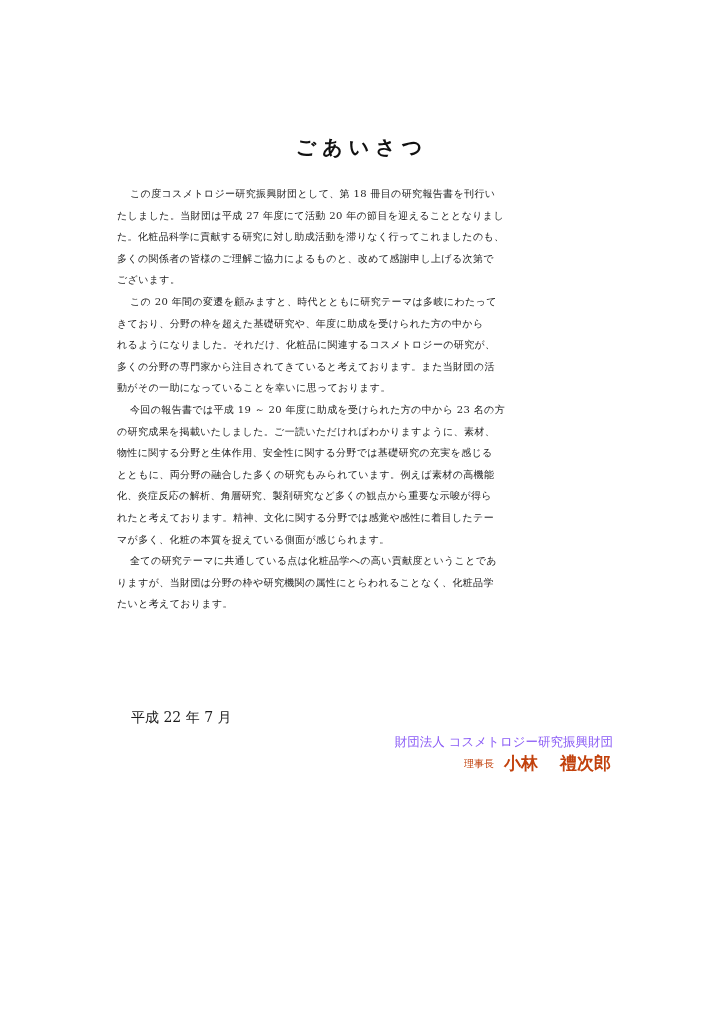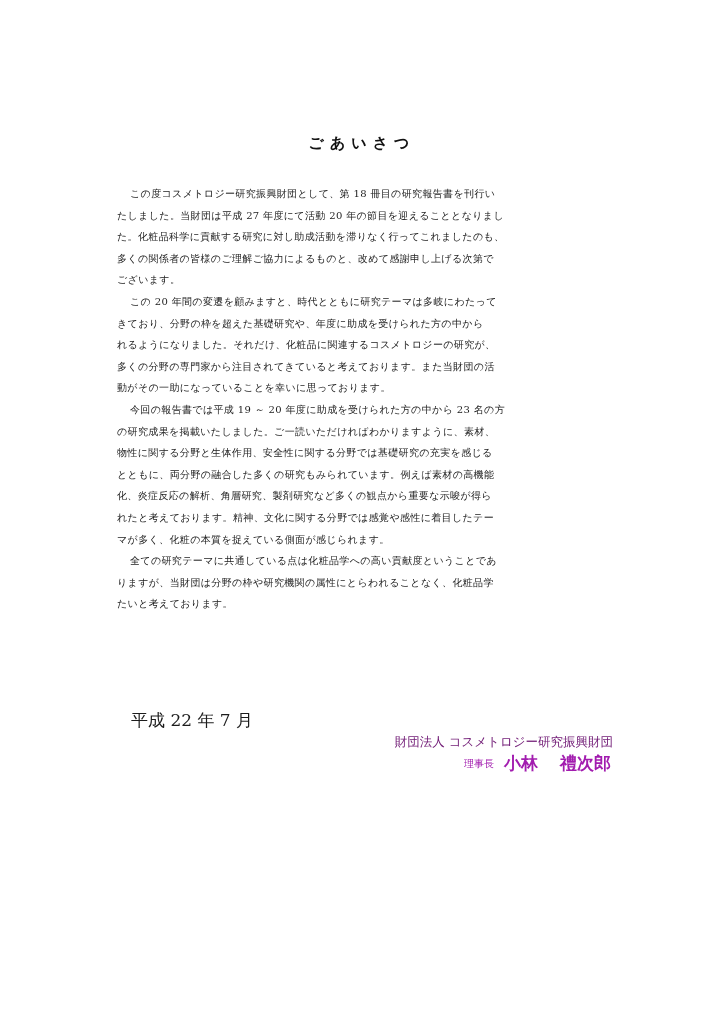--- a/index.html
+++ b/index.html
@@ -20,21 +20,21 @@
       left: 0; top: 0;
       width: 724px; height: 1024px;
       background: #ffffff;
     }
     .title {
       position: absolute;
       top: 134px;
       left: 0;
       width: 724px;
       text-align: center;
-      font-size: 15px;
+      font-size: 20px;
       font-weight: bold;
       letter-spacing: 6px;
       color: #111;
     }
     .body-text {
       position: absolute;
       left: 117px;
       top: 183px;
       width: 500px;
     }
@@ -47,38 +47,38 @@
       letter-spacing: 0.35px;
       color: #1c1c1c;
     }
     .line.indent {
       padding-left: 13px;
     }
     .date {
       position: absolute;
       left: 131px;
       top: 709px;
-      font-size: 17px;
+      font-size: 14px;
       color: #1c1c1c;
       white-space: nowrap;
     }
     .org {
       position: absolute;
       right: 111px;
       top: 734px;
       font-size: 12.5px;
-      color: #701a75;
+      color: #8b5cf6;
       white-space: nowrap;
     }
     .signer {
       position: absolute;
       right: 113px;
       top: 752px;
       white-space: nowrap;
-      color: #a21caf;
+      color: #c2410c;
     }
     .signer .role {
       font-size: 10px;
       margin-right: 10px;
       vertical-align: 2px;
     }
     .signer .name-family {
       font-size: 17px;
       font-weight: bold;
       margin-right: 22px;

